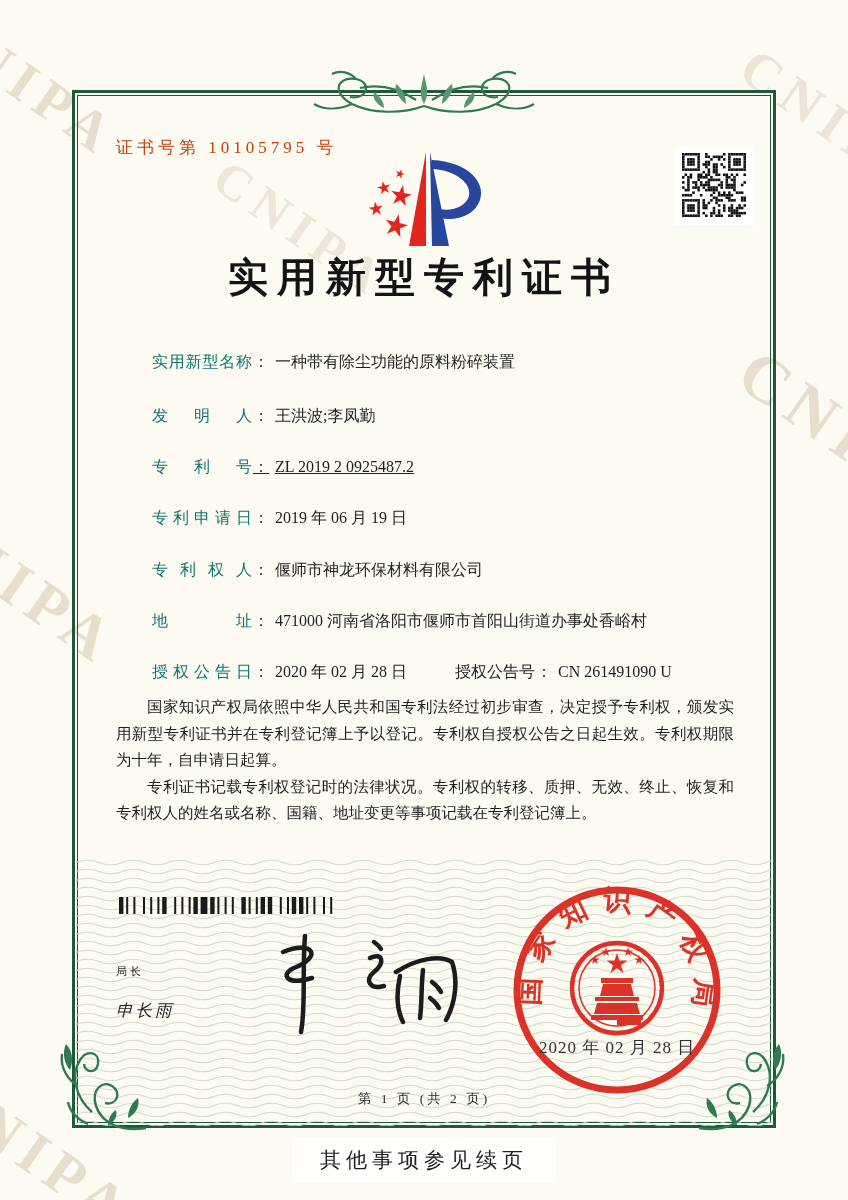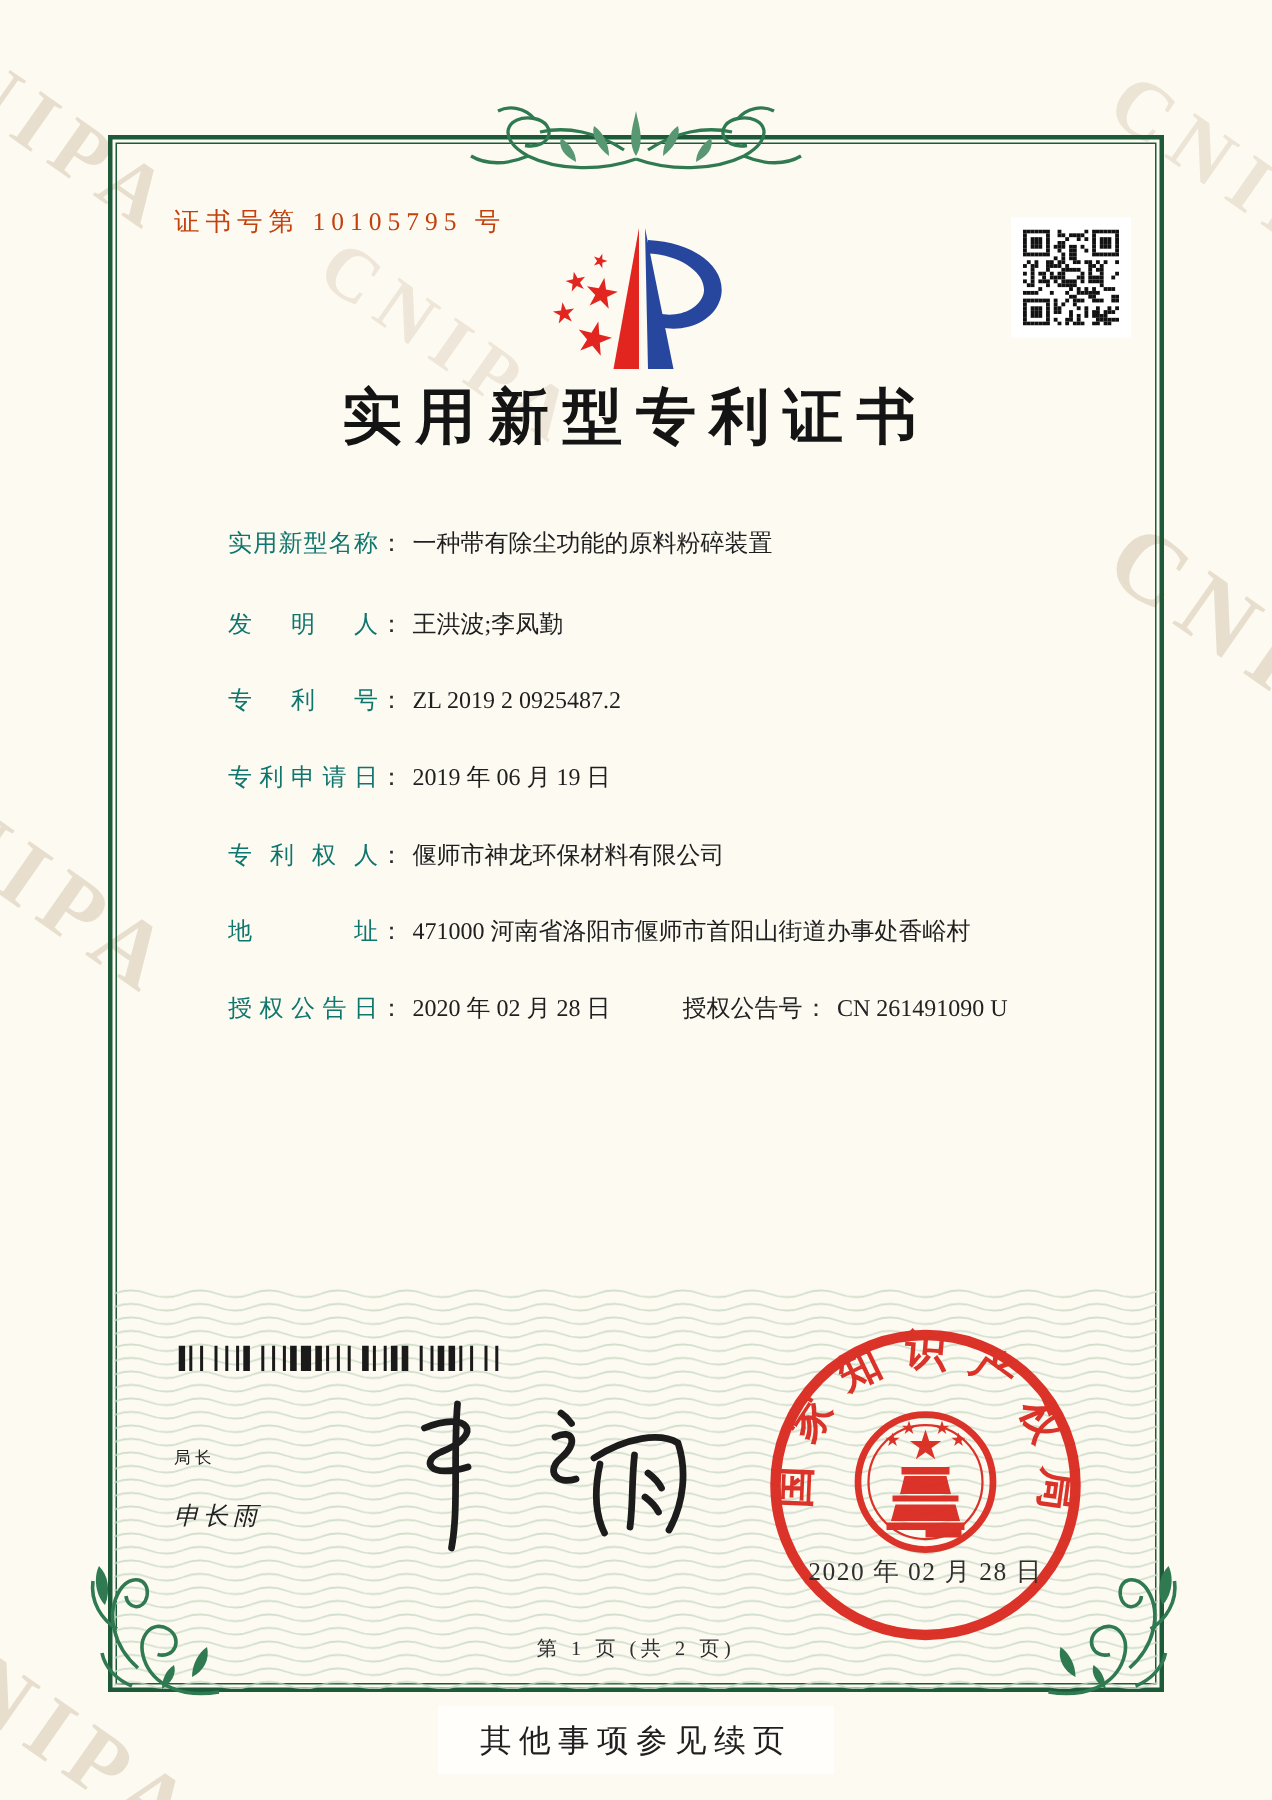--- a/index.html
+++ b/index.html
@@ -480,38 +480,42 @@
 
   <div class="doc-title">实用新型专利证书</div>
 
   <div class="fields">
     <div class="frow" style="top:352px;">
       <span class="flabel">实用新型名称</span><span class="fcolon">：</span><span class="fvalue">一种带有除尘功能的原料粉碎装置</span>
     </div>
     <div class="frow" style="top:406px;font-family:Liberation Serif, serif;">
       <span class="flabel">发明人</span><span class="fcolon">：</span><span class="fvalue">王洪波;李凤勤</span>
     </div>
-    <div class="frow" style="top:457px;">
+    <div class="frow" style="top:457px;text-decoration:underline;">
       <span class="flabel">专利号</span><span class="fcolon">：</span><span class="fvalue">ZL 2019 2 0925487.2</span>
     </div>
     <div class="frow" style="top:508px;">
       <span class="flabel">专利申请日</span><span class="fcolon">：</span><span class="fvalue">2019 年 06 月 19 日</span>
     </div>
     <div class="frow" style="top:560px;">
       <span class="flabel">专利权人</span><span class="fcolon">：</span><span class="fvalue">偃师市神龙环保材料有限公司</span>
     </div>
     <div class="frow" style="top:611px;">
       <span class="flabel">地址</span><span class="fcolon">：</span><span class="fvalue">471000  河南省洛阳市偃师市首阳山街道办事处香峪村</span>
     </div>
     <div class="frow" style="top:662px;width:620px;">
       <span class="flabel">授权公告日</span><span class="fcolon">：</span><span class="fvalue">2020 年 02 月 28 日</span>
       <span class="grant-no"><span>授权公告号</span><span class="fcolon">：</span><span>CN 261491090 U</span></span>
     </div>
   </div>
 
+  <div class="body-text">
+    <p>国家知识产权局依照中华人民共和国专利法经过初步审查，决定授予专利权，颁发实用新型专利证书并在专利登记簿上予以登记。专利权自授权公告之日起生效。专利权期限为十年，自申请日起算。</p>
+    <p>专利证书记载专利权登记时的法律状况。专利权的转移、质押、无效、终止、恢复和专利权人的姓名或名称、国籍、地址变更等事项记载在专利登记簿上。</p>
+  </div>
 
   <svg id="barcode" class="barcode" width="216" height="17">
       <rect x="0" y="0" width="4.3999999999999995" height="17" fill="#1a1a1a"></rect>
       <rect x="7.199999999999999" y="0" width="2" height="17" fill="#1a1a1a"></rect>
       <rect x="14.399999999999999" y="0" width="2" height="17" fill="#1a1a1a"></rect>
       <rect x="23.999999999999996" y="0" width="2" height="17" fill="#1a1a1a"></rect>
       <rect x="31.199999999999996" y="0" width="2" height="17" fill="#1a1a1a"></rect>
       <rect x="38.39999999999999" y="0" width="2" height="17" fill="#1a1a1a"></rect>
       <rect x="43.19999999999999" y="0" width="4.3999999999999995" height="17" fill="#1a1a1a"></rect>
       <rect x="55.19999999999999" y="0" width="2" height="17" fill="#1a1a1a"></rect>

